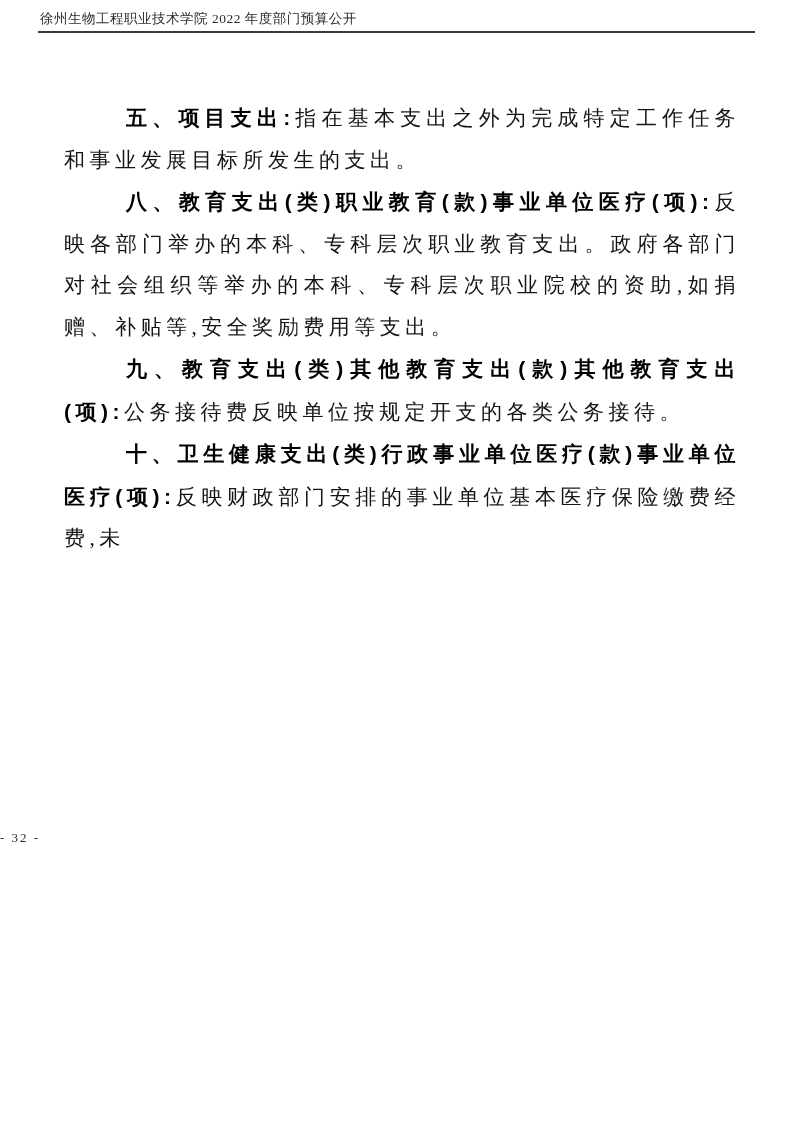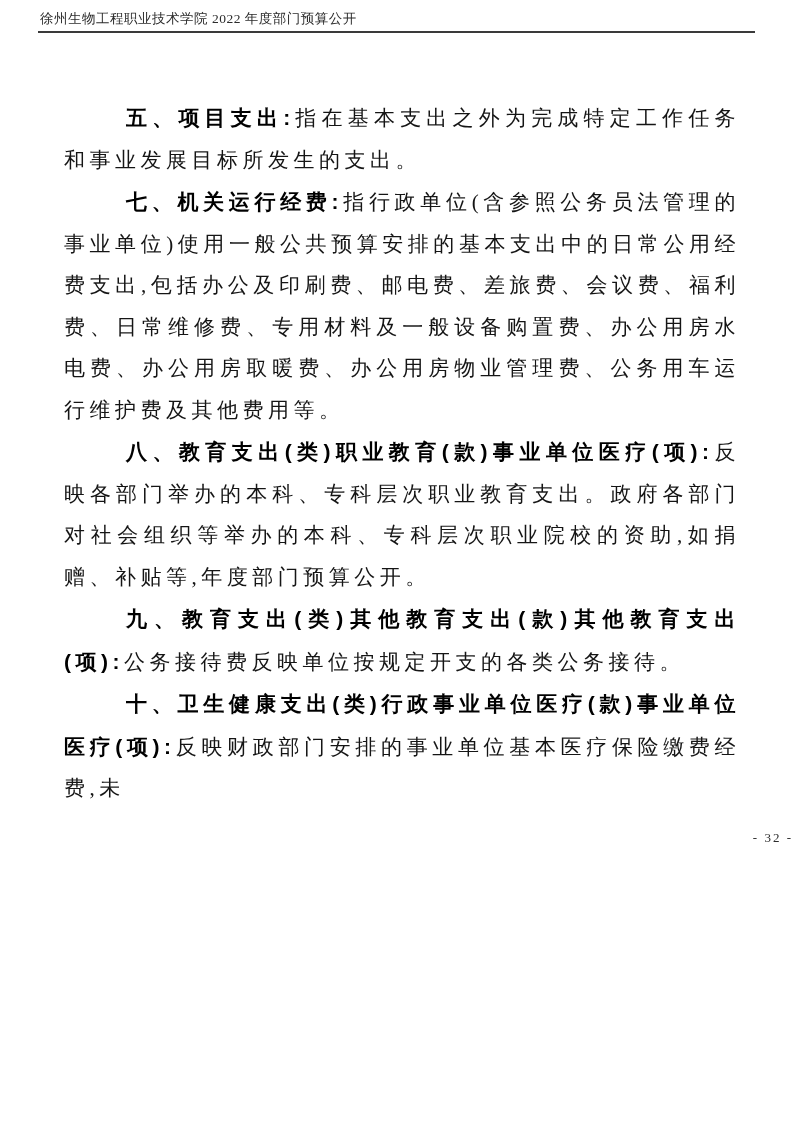--- a/index.html
+++ b/index.html
@@ -61,44 +61,42 @@
     font-family: "Liberation Sans", "DejaVu Sans", sans-serif;
     color: #000000;
     margin-top: 24px;
   }
   
   .page-footer {
     position: absolute;
     left: 0;
     right: 0;
     bottom: 22px;
-    text-align: right;
+    text-align: left;
     font-size: 13px;
     color: #2b2b2b;
     letter-spacing: 2px;
-    padding-left: 30px;
   }
 </style>
 </head>
 <body>
 
 <div class="page">
 
   <header class="page-header">
     <div class="header-title">徐州生物工程职业技术学院 2022 年度部门预算公开</div>
     <div class="header-rule"></div>
   </header>
 
   <main class="content">
     <p class="para"><span class="lead">五、项目支出:</span><span class="text">指在基本支出之外为完成特定工作任务和事业发展目标所发生的支出。</span></p>
 
 
-    <p class="para"><span class="lead">七、机关运行经费:</span><span class="text">指行政单位(含参照公务员法管理的事业单位)使用一般公共预算安排的基本支出中的日常公用经费支出,包括办公及印刷费、邮电费、差旅费、会议费、福利费、日常维修费、专用材料及一般设备购置费、办公用房水电费、办公用房取暖费、办公用房物业管理费、公务用车运行维护费及其他费用等。</span></p>
 
-    <p class="para"><span class="lead">八、教育支出(类)职业教育(款)事业单位医疗(项):</span><span class="text">反映各部门举办的本科、专科层次职业教育支出。政府各部门对社会组织等举办的本科、专科层次职业院校的资助,如捐赠、补贴等,年度部门预算公开。</span></p>
+    <p class="para"><span class="lead">八、教育支出(类)职业教育(款)事业单位医疗(项):</span><span class="text">反映各部门举办的本科、专科层次职业教育支出。政府各部门对社会组织等举办的本科、专科层次职业院校的资助,如捐赠、补贴等,安全奖励费用等支出。</span></p>
 
     <p class="para"><span class="lead">九、教育支出(类)其他教育支出(款)其他教育支出(项):</span><span class="text">公务接待费反映单位按规定开支的各类公务接待。</span></p>
 
     <p class="para"><span class="lead">十、卫生健康支出(类)行政事业单位医疗(款)事业单位医疗(项):</span><span class="text">反映财政部门安排的事业单位基本医疗保险缴费经费,未</span></p>
   </main>
 
   <footer class="page-footer">
     <span>- 32 -</span>
   </footer>
 

